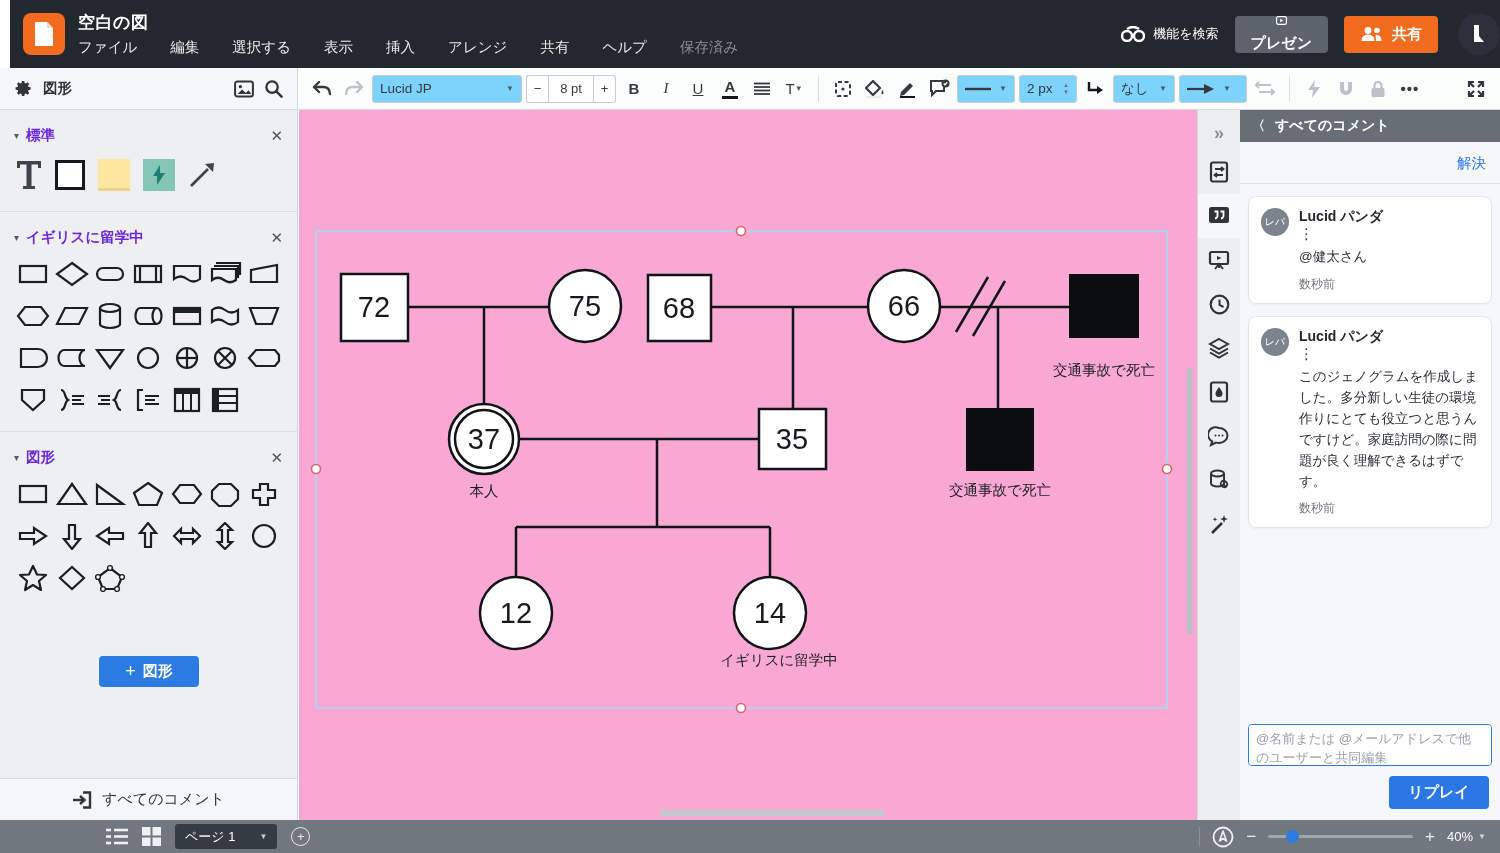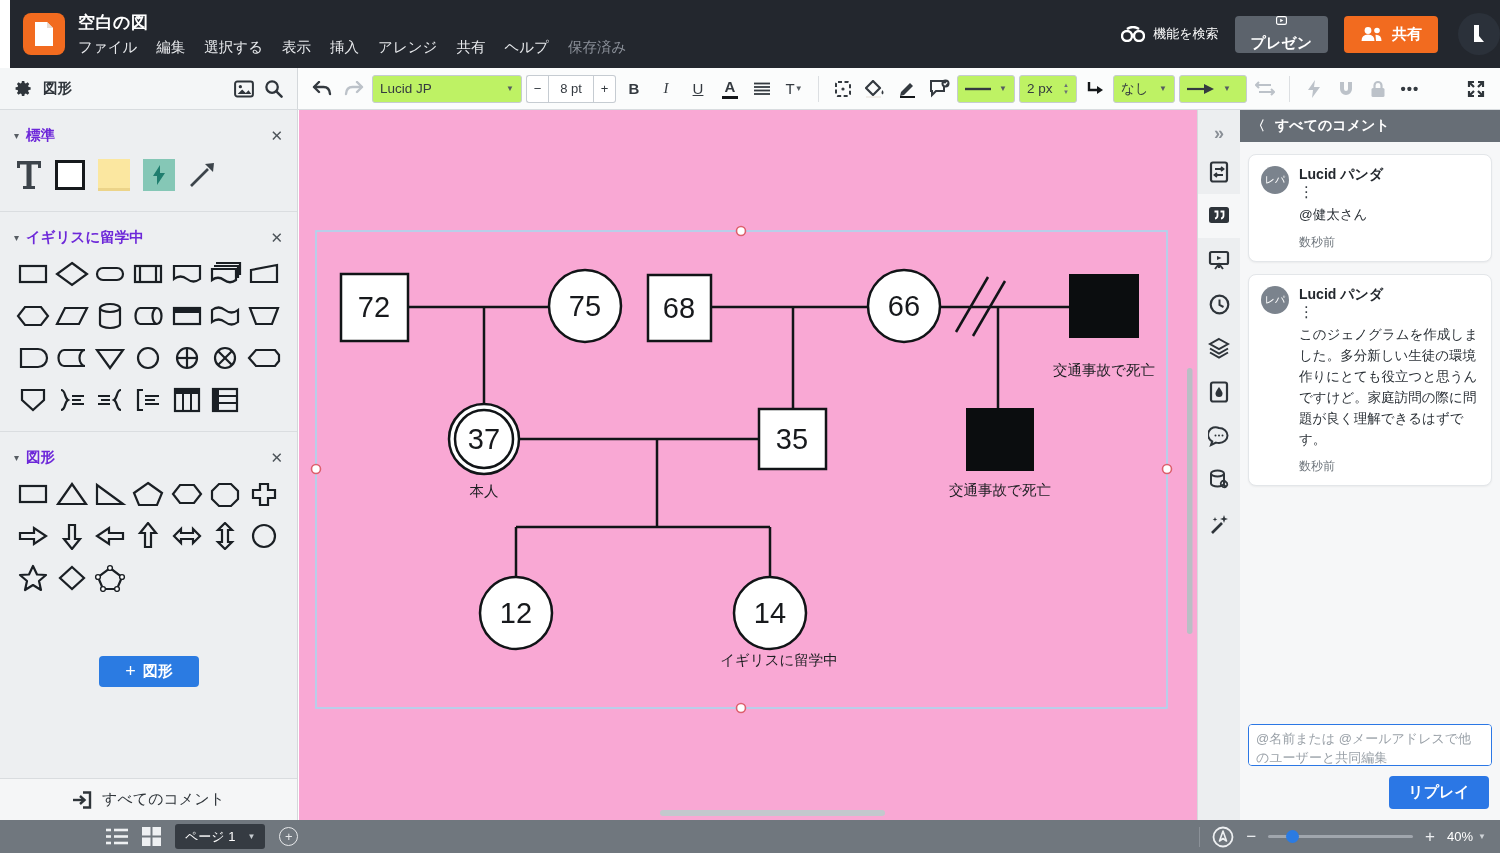--- a/index.html
+++ b/index.html
@@ -5,37 +5,37 @@
   * { margin:0; padding:0; box-sizing:border-box; }
   html,body { width:1500px; height:853px; overflow:hidden; }
   body { font-family:"Liberation Sans","DejaVu Sans",sans-serif; background:#fff; position:relative; color:#30363c; }
   svg { display:block; }
 
   
   .topbar { position:absolute; left:10px; top:0; width:1500px; height:68px; background:#23272e; display:flex; align-items:center; }
   .applogo { width:42px; height:42px; border-radius:8px; background:#f26b1f; margin:0 13px 0 13px; display:flex; align-items:center; justify-content:center; }
   .titleblock { display:flex; flex-direction:column; justify-content:center; gap:4px; }
   .doctitle { color:#fff; font-size:17px; font-weight:bold; letter-spacing:.5px; }
-  .menurow { display:flex; gap:19px;font-family:Liberation Serif, serif; }
+  .menurow { display:flex; gap:33px;font-family:Liberation Serif, serif; }
   .menurow span { color:#e8eaed; font-size:14.5px; cursor:default; }
   .menurow .saved { color:#8b9099; }
   .topbar-right { margin-left:auto; display:flex; align-items:center; gap:16px; padding-right:10px; }
   .featsearch { display:flex; align-items:center; gap:8px; color:#fff; font-size:13px; }
   .btn-present { background:#5c636c; color:#fff; border-radius:4px; height:37px; padding:0 16px; display:flex; align-items:center; gap:9px; font-size:15px; font-weight:bold;flex-direction:column; }
   .btn-share { background:#f26b1f; color:#fff; border-radius:4px; height:37px; padding:0 16px; display:flex; align-items:center; gap:9px; font-size:15px; font-weight:bold; }
   .lucidlogo { width:42px; height:42px; border-radius:50%; background:#2b313a; display:flex; align-items:center; justify-content:center; margin-left:4px; }
 
   
   .toolbar { position:absolute; left:0; top:68px; width:1500px; height:42px; background:#fbfcfc; border-bottom:1px solid #d8dcdf; display:flex; align-items:center; }
   .tb-left { width:298px; height:100%; border-right:1px solid #d4d8db; display:flex; align-items:center; padding:0 14px; gap:10px; flex:none; background:#f4f6f7; }
   .tb-left .lbl { font-size:14.5px; font-weight:bold; color:#2f353b; margin-right:auto; }
   .tb-main { display:flex; align-items:center; gap:4px; padding:0 10px; flex:1; }
   .tbtn { height:30px; min-width:28px; border-radius:3px; display:flex; align-items:center; justify-content:center; color:#343a40; font-size:15px; }
   .tbtn.dis { color:#b9bfc6; }
-  .tsel { border:1px solid #c6ccd2; border-radius:3px; height:28px; background:#bef264; display:flex; align-items:center; padding:0 7px; gap:8px; font-size:13.5px; color:#343a40; }
+  .tsel { border:1px solid #c6ccd2; border-radius:3px; height:28px; background:#7dd3fc; display:flex; align-items:center; padding:0 7px; gap:8px; font-size:13.5px; color:#343a40; }
   .caret { font-size:8px; color:#555b61; }
   .stepper { display:flex; height:28px; }
   .stepper > div { border:1px solid #c6ccd2; background:#fff; display:flex; align-items:center; justify-content:center; font-size:13px; color:#343a40; }
   .stepper > div:first-child { border-radius:3px 0 0 3px; width:22px; border-right:none; }
   .stepper > div:nth-child(2) { width:46px; }
   .stepper > div:last-child { border-radius:0 3px 3px 0; width:22px; border-left:none; }
   .tdiv { width:1px; height:26px; background:#dcdfe2; margin:0 6px; }
   .bold { font-weight:bold; } .ital { font-style:italic; font-family:"Liberation Serif",serif; } .unders { text-decoration:underline; }
   .acolor { line-height:1; display:flex; flex-direction:column; align-items:center; gap:2px; font-weight:bold; }
   .acolor .bar { width:16px; height:3px; background:#14171a; }
@@ -81,21 +81,21 @@
   .ctext { font-size:13.5px; color:#2b3137; line-height:1.55; margin-top:6px; }
   .ctime { font-size:12px; color:#70777e; margin-top:8px; }
   .replybox { position:absolute; left:8px; top:614px; width:244px; }
   .replybox textarea { width:244px; height:42px; resize:none; border:1.5px solid #2b77e5; border-radius:4px; background:#fff; font-family:inherit; font-size:13px; color:#30363c; padding:5px 7px; line-height:1.45; outline:none; }
   .replybox textarea::placeholder { color:#9aa1a8; }
   .btn-reply { position:absolute; left:149px; top:666px; width:100px; height:33px; background:#2b77e5; color:#fff; border-radius:4px; display:flex; align-items:center; justify-content:center; font-size:15px; font-weight:bold; }
 
   
   .bottombar { position:absolute; left:0; top:820px; width:1500px; height:33px; background:#70777e; display:flex; align-items:center; color:#eef0f2; }
   .bb-left { display:flex; align-items:center; gap:14px; margin-left:106px; }
-  .pagebtn { background:#353b42; border-radius:3px; height:25px; padding:0 10px; display:flex; align-items:center; gap:12px; font-size:13px; color:#fff; }
+  .pagebtn { background:#353b42; border-radius:3px; height:25px; padding:0 10px; display:flex; align-items:center; gap:24px; font-size:13px; color:#fff; }
   .pagebtn .caret { color:#c6cbd0; }
   .addpage { width:19px; height:19px; border:1.6px solid #e8eaec; border-radius:50%; display:flex; align-items:center; justify-content:center; font-size:13px; line-height:1; color:#e8eaec; }
   .bb-right { margin-left:auto; display:flex; align-items:center; gap:12px; padding-right:14px; }
   .bb-div { width:1px; height:20px; background:#8b9198; }
   .zoomtrack { width:145px; height:3px; background:#a0a6ad; border-radius:2px; position:relative; }
   .zoomknob { position:absolute; left:18px; top:-5px; width:13px; height:13px; border-radius:50%; background:#2b7be2; }
   .zoompct { font-size:13px; color:#fff; display:flex; align-items:center; gap:5px; }
   .bigglyph { font-size:17px; }
 </style>
 </head>
@@ -779,20 +779,23 @@
       <path d="M7 4 l.6 1.8 L9.4 6.4 7.6 7 7 8.8 6.4 7 4.6 6.4 6.4 5.8z" fill="#2e343a"></path>
     </svg>
   </div>
 </div>
 
 <div class="companel">
   <div class="comhead">
     <span class="bk">〈</span>
     <span>すべてのコメント</span>
   </div>
+  <div class="resolverow">
+    <span class="resolve">解決</span>
+  </div>
 
   <div class="card">
     <div class="avatar">レパ</div>
     <div class="cbody">
       <div class="crow1">
         <span class="cauthor">Lucid パンダ</span>
         <span class="kebab">⋮</span>
       </div>
       <div class="ctext">@健太さん</div>
       <div class="ctime">数秒前</div>

